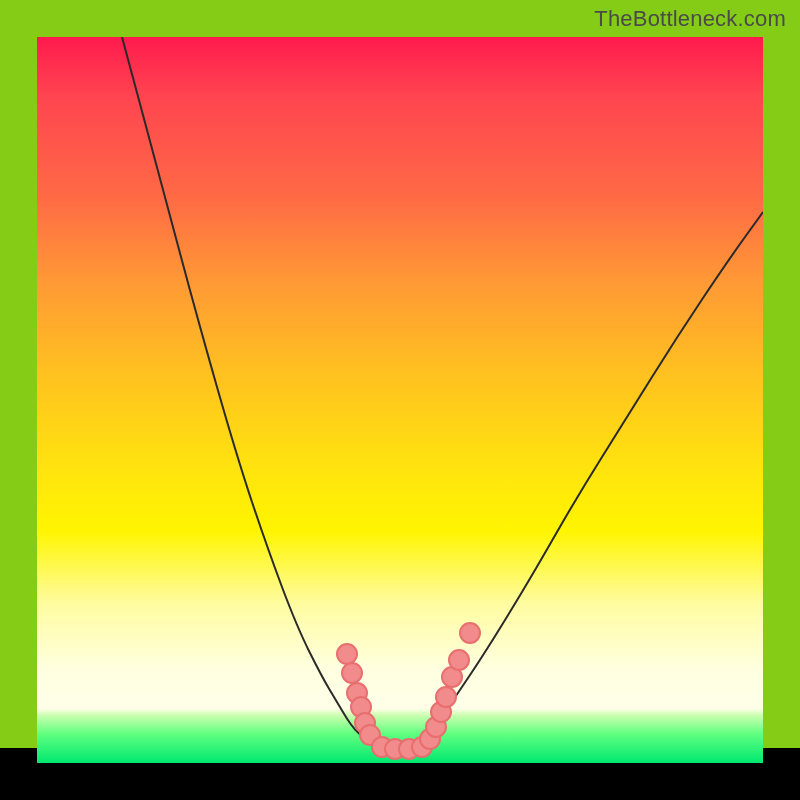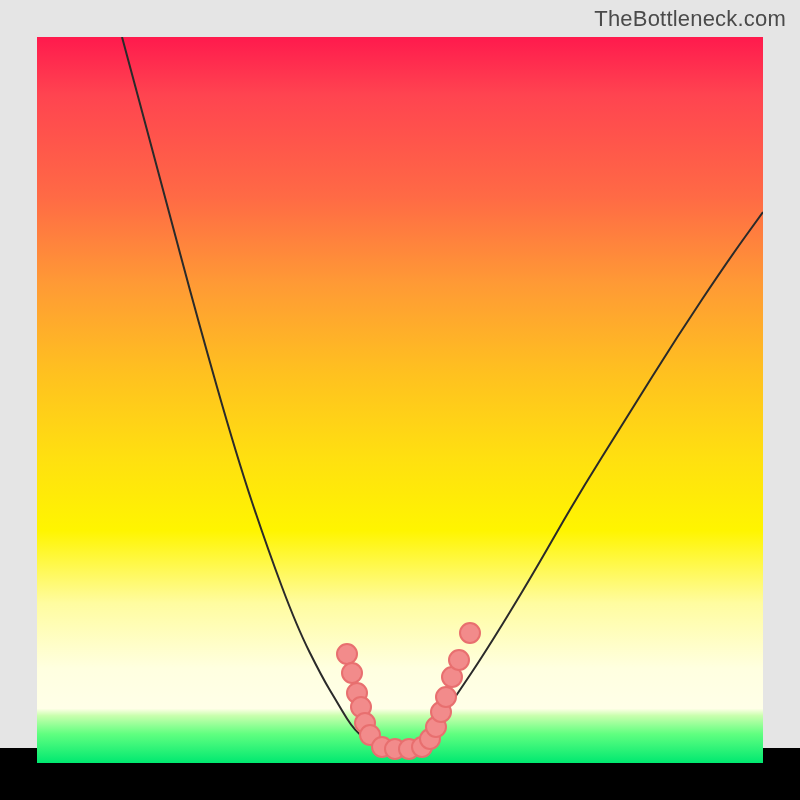--- a/index.html
+++ b/index.html
@@ -1,20 +1,20 @@
 <!DOCTYPE html>
 <html><head>
 <meta charset="utf-8">
 <style>
   * { margin: 0; padding: 0; box-sizing: border-box; }
   html, body { width: 800px; height: 800px; overflow: hidden; background: #000; }
   .container {
     width: 800px;
     height: 748px;
-    background: #e5e5e5;
+    background: #84cc16;
     position: relative;
   }
   .watermark {
     position: absolute;
     top: 6px;
     right: 14px;
     font-family: Arial, Helvetica, sans-serif;
     font-size: 22px;
     color: #4a4a4a;
     letter-spacing: 0.2px;

